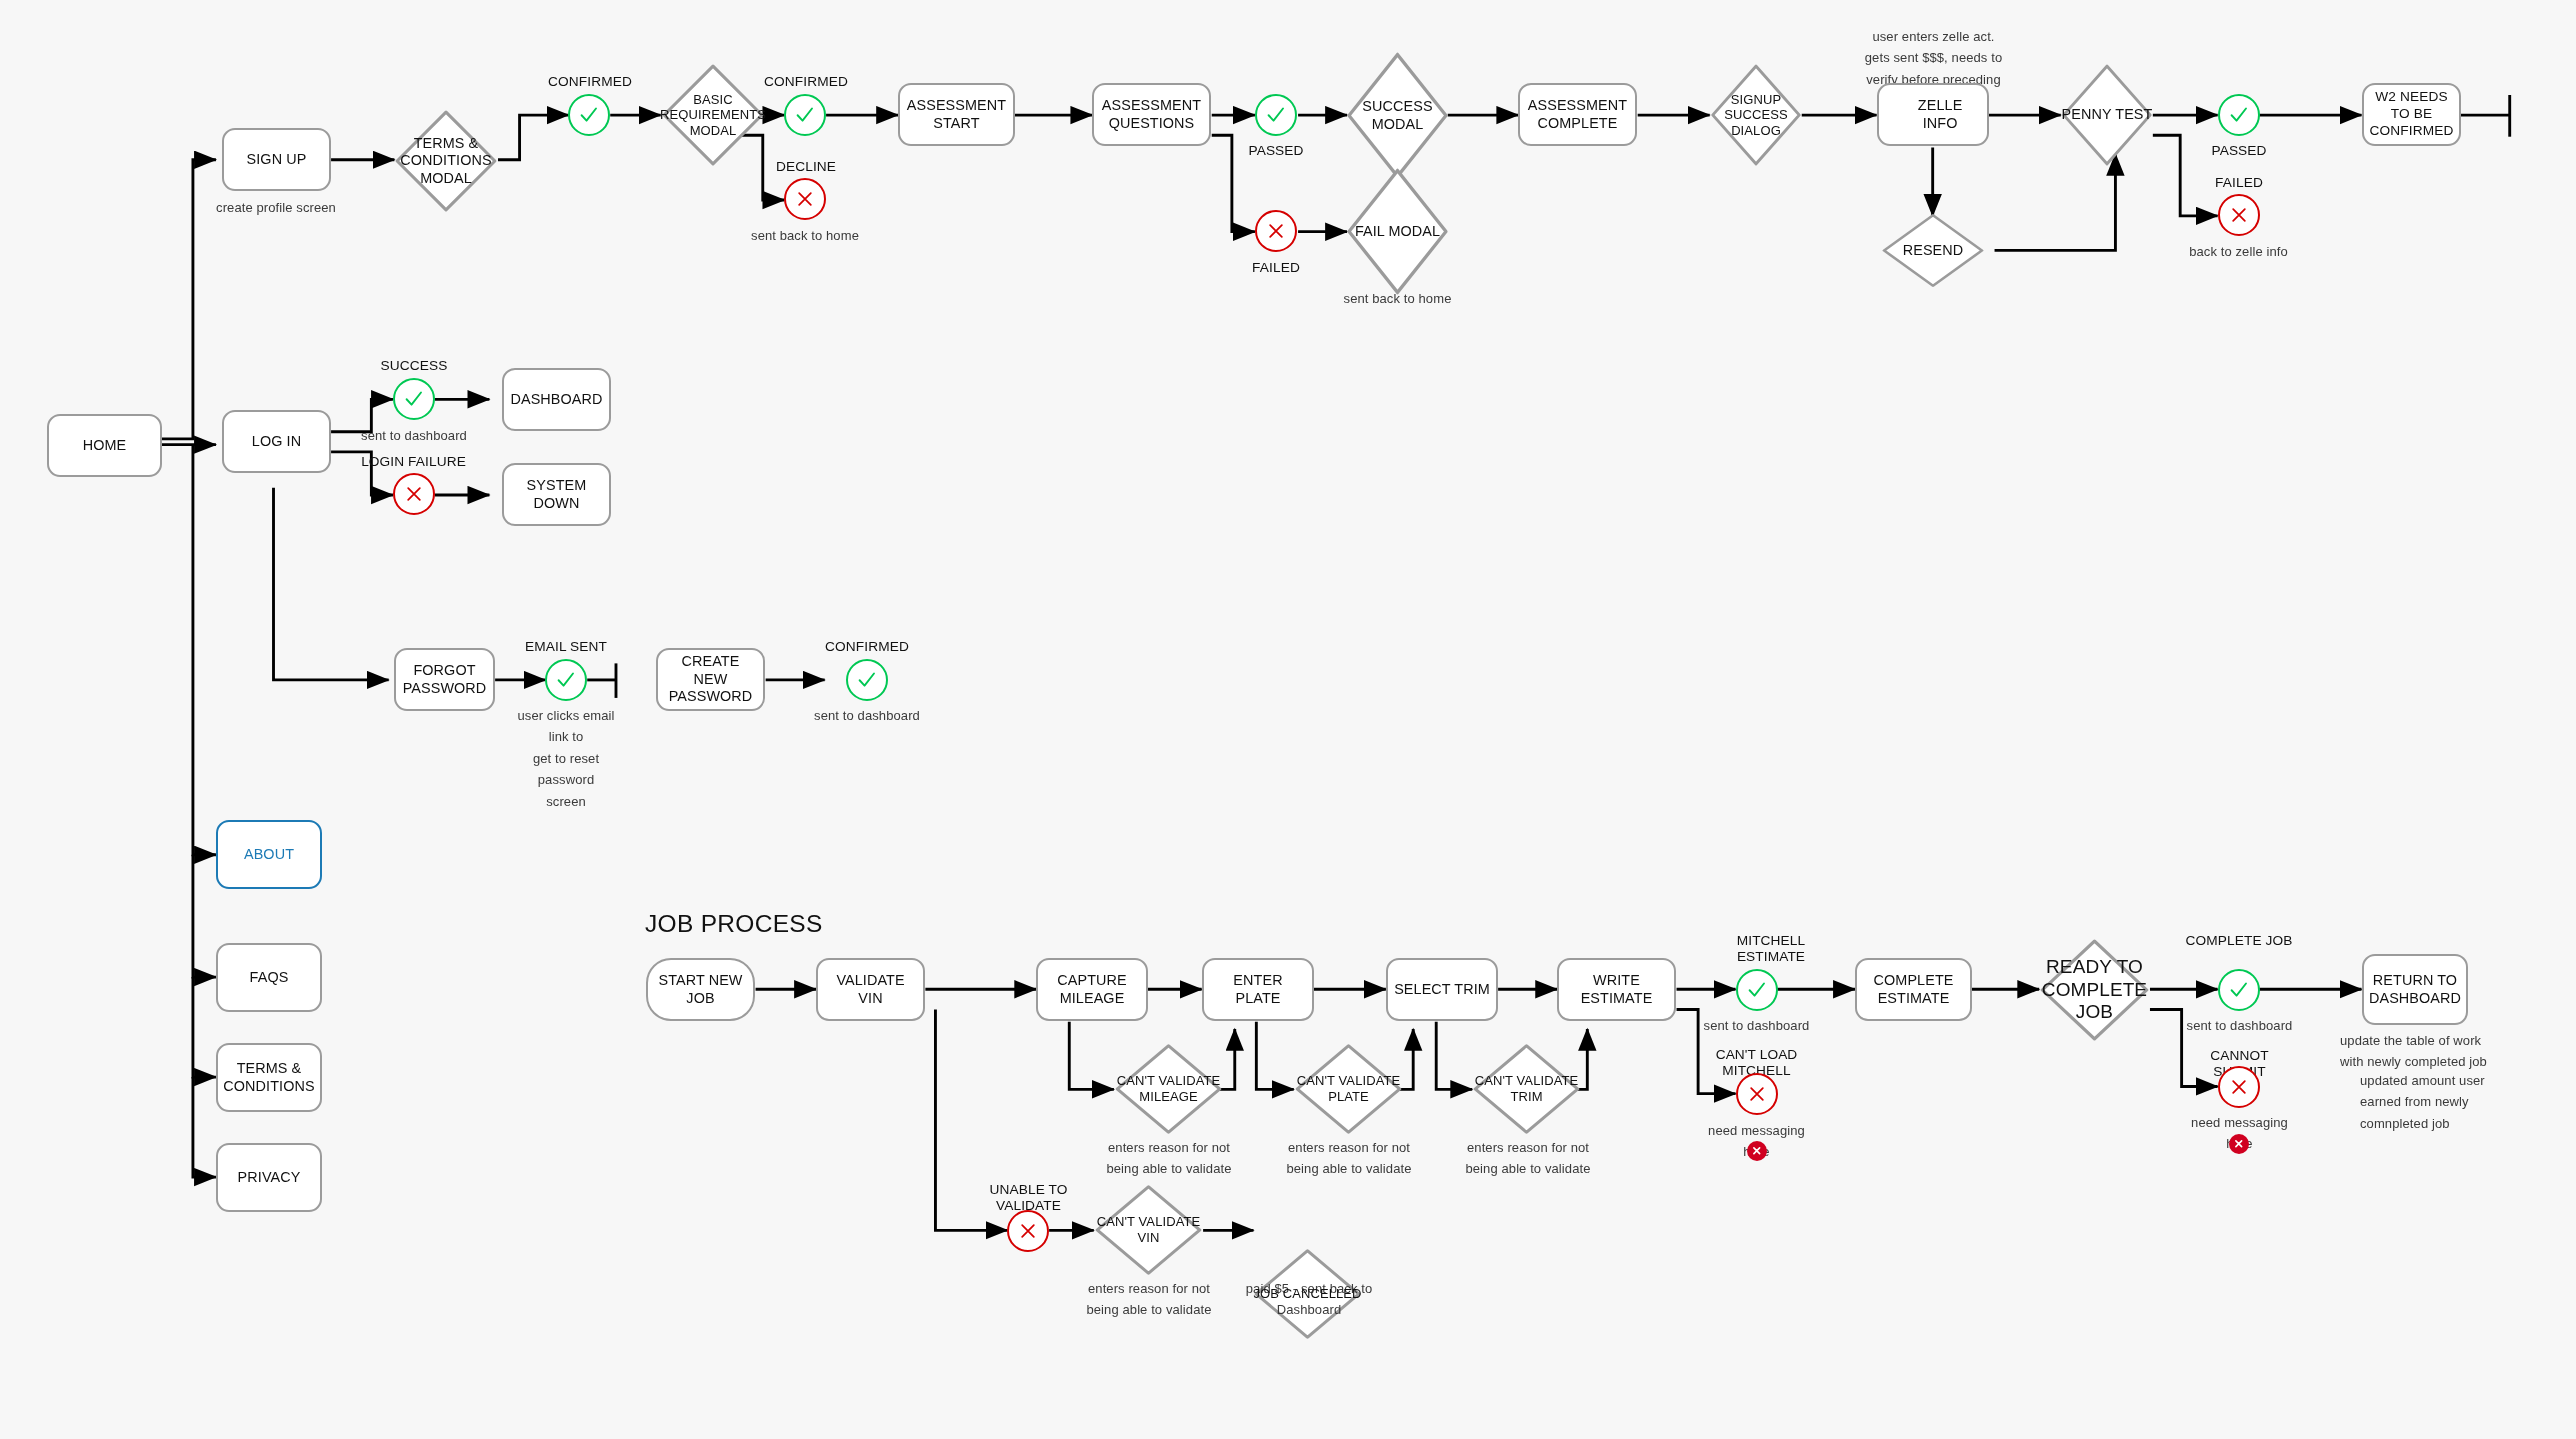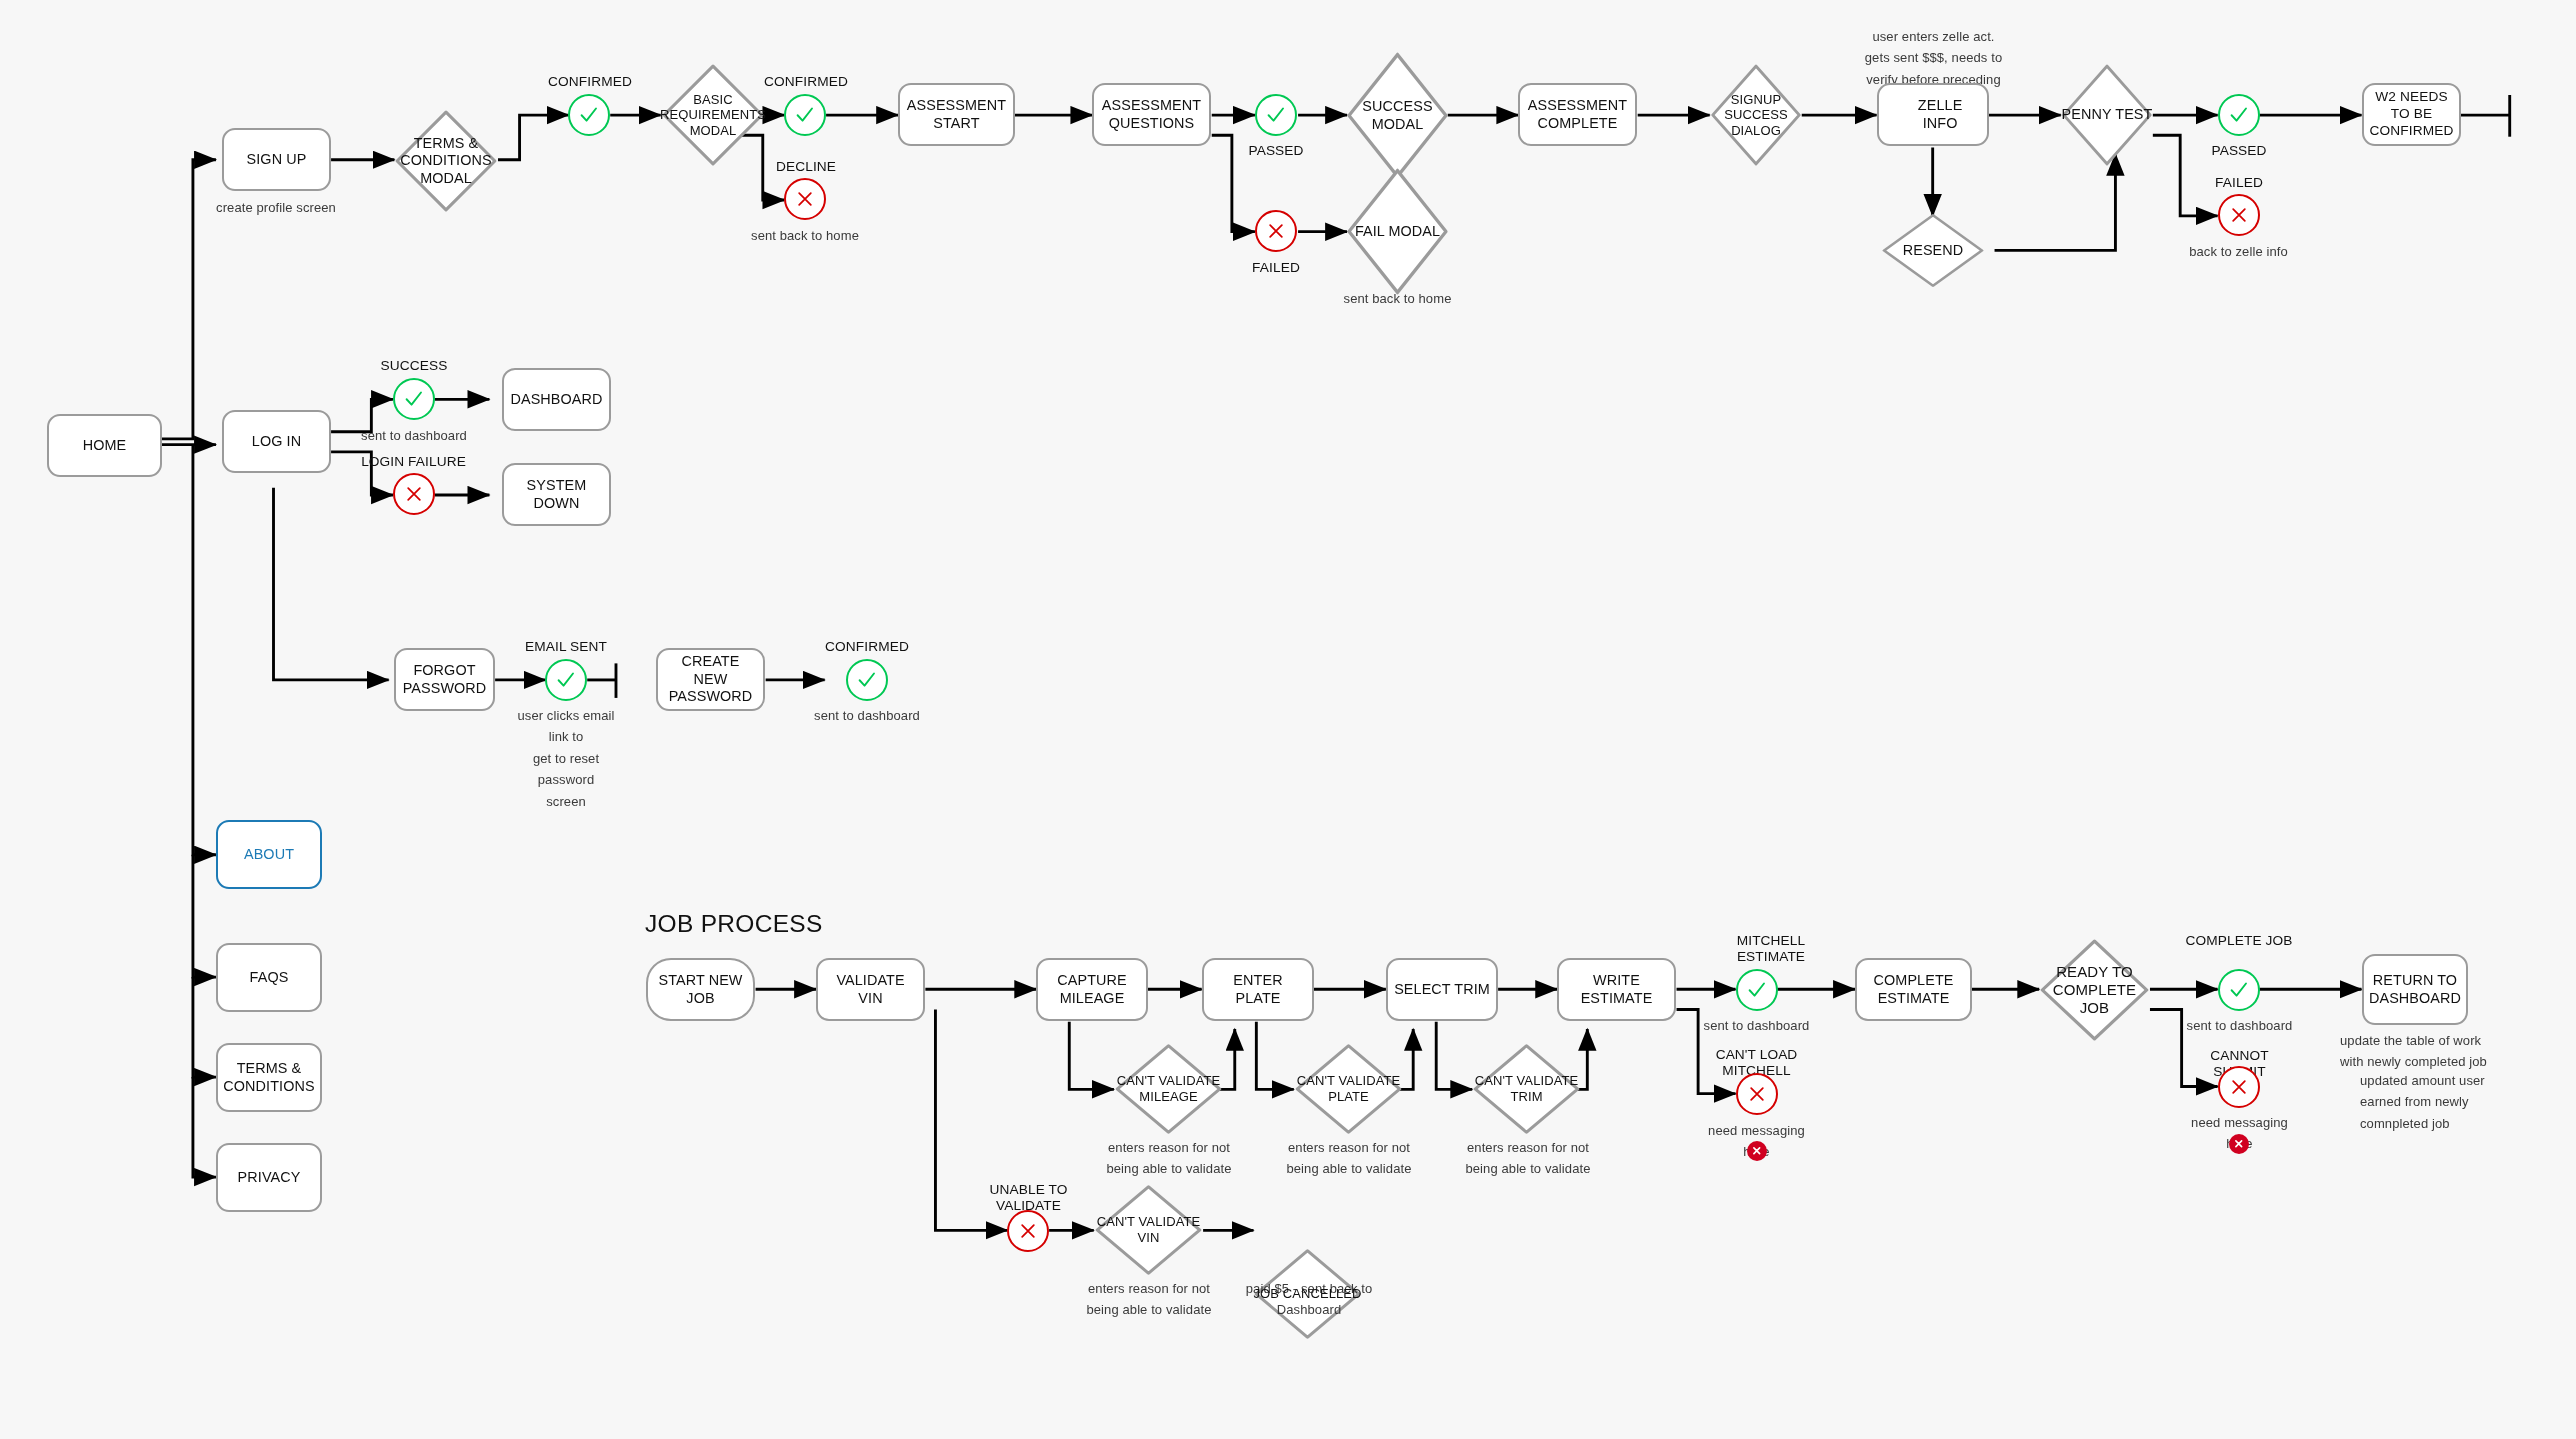--- a/index.html
+++ b/index.html
@@ -461,21 +461,21 @@
 
 <div class="node" style="left:1855px;top:958px;width:117px;height:63px;">
   <span style="white-space:pre-line;">COMPLETE
 ESTIMATE</span>
 </div>
 
 <div class="diamond" style="left:2039px;top:938px;width:111px;height:104px;">
   <svg class="dshape" viewBox="0 0 100 100" preserveAspectRatio="none">
     <polygon points="50,3 97,50 50,97 3,50" fill="#fff" stroke="#9b9b9b" stroke-width="3" stroke-linejoin="round"></polygon>
   </svg>
-  <div class="dlabel" style="white-space:pre-line;font-size:15px;">READY TO
+  <div class="dlabel" style="white-space:pre-line;font-size:19px;">READY TO
 COMPLETE JOB</div>
 </div>
 
 <div class="chiplabel" style="left:2185px;top:933px;width:108px;">COMPLETE JOB</div>
 <div class="chip ok" style="left:2218px;top:969px;width:42px;height:42px;">
   <svg width="21.6" height="21.6" viewBox="0 0 24 24">
     <path d="M4 12.5 L9.5 18.5 L20 5" fill="none" stroke="#00c853" stroke-width="2.1" stroke-linecap="round" stroke-linejoin="round"></path>
   </svg>
 </div>
 <div class="note" style="left:2185px;top:1015px;width:109px;white-space:pre-line;">sent to dashboard</div>

